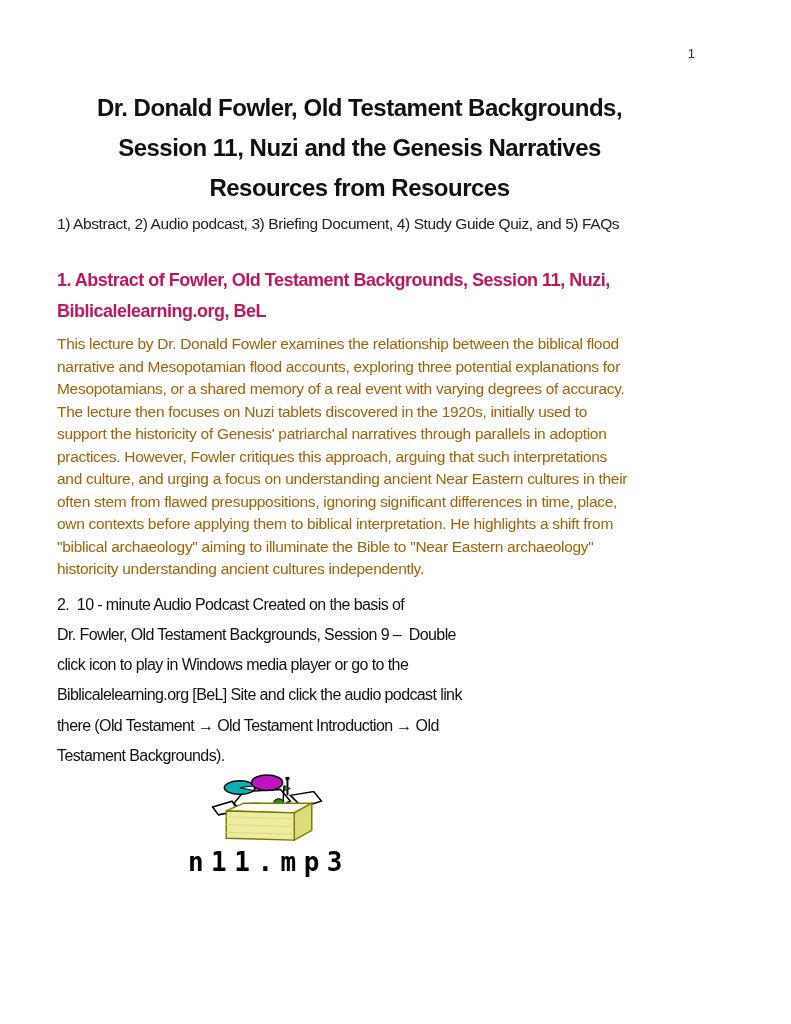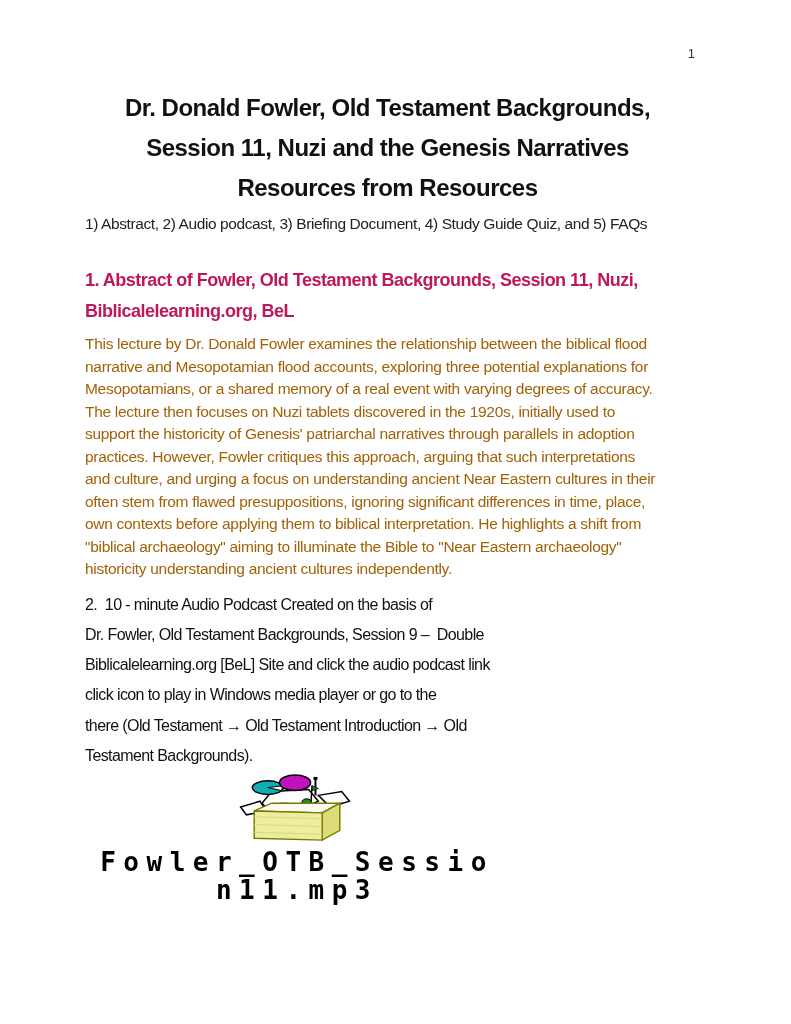--- a/index.html
+++ b/index.html
@@ -8,21 +8,21 @@
     width:791px;height:1024px;
     background:#ffffff;
     font-family:"Liberation Sans",sans-serif;
     color:#1c1c1c;
     overflow:hidden;
   }
   .pagenum{
     position:absolute;top:46px;right:96px;
     font-size:13px;color:#333;
   }
-  .content{padding:0 0 0 85px;}
+  .content{padding:0 0 0 57px;}
   .title{
     margin-top:88px;
     width:605px;
     text-align:center;
     font-weight:700;font-size:24px;line-height:40px;
     letter-spacing:-0.5px;color:#111;
   }
   .title div{white-space:pre;}
   .toc{
     margin-top:7px;
@@ -95,22 +95,22 @@
       <div>and culture, and urging a focus on understanding ancient Near Eastern cultures in their</div>
       <div>often stem from flawed presuppositions, ignoring significant differences in time, place,</div>
       <div>own contexts before applying them to biblical interpretation. He highlights a shift from</div>
       <div>"biblical archaeology" aiming to illuminate the Bible to "Near Eastern archaeology"</div>
       <div>historicity understanding ancient cultures independently.</div>
     </div>
 
     <div class="h2">
       <div>2.  10 - minute Audio Podcast Created on the basis of</div>
       <div>Dr. Fowler, Old Testament Backgrounds, Session 9 –  Double</div>
+      <div>click icon to play in Windows media player or go to the</div>
       <div>Biblicalelearning.org [BeL] Site and click the audio podcast link</div>
-      <div>click icon to play in Windows media player or go to the</div>
       <div>there (Old Testament → Old Testament Introduction → Old</div>
       <div>Testament Backgrounds).</div>
     </div>
 
     <div class="media">
       <span class="media-icon">
         <svg width="118" height="70" viewBox="0 0 120 72" xmlns="http://www.w3.org/2000/svg" aria-hidden="true">
 
           <line x1="79" y1="4" x2="79" y2="22" stroke="#000" stroke-width="2"></line>
           <rect x="77" y="3" width="4" height="3" fill="#000"></rect>
@@ -133,19 +133,18 @@
 
           <polygon points="16,38 34,30 104,30 86,40" fill="#FBFBF0" stroke="#7a7a00" stroke-width="1.5"></polygon>
           <polygon points="86,40 104,30 104,58 86,68" fill="#DCDC78" stroke="#7a7a00" stroke-width="1.5"></polygon>
           <polygon points="16,38 86,40 86,68 16,66" fill="#EDEDA0" stroke="#7a7a00" stroke-width="1.5"></polygon>
           <line x1="16" y1="44" x2="86" y2="46" stroke="#d8d880" stroke-width="1"></line>
           <line x1="16" y1="52" x2="86" y2="54" stroke="#d8d880" stroke-width="1"></line>
           <line x1="16" y1="60" x2="86" y2="62" stroke="#d8d880" stroke-width="1"></line>
         </svg>
       </span>
       <div class="media-caption">
-        <div>Fowler_OTB_Sessio</div>
         <div>n11.mp3</div>
       </div>
     </div>
 
   </div>
 </div>
 
 </body></html>

